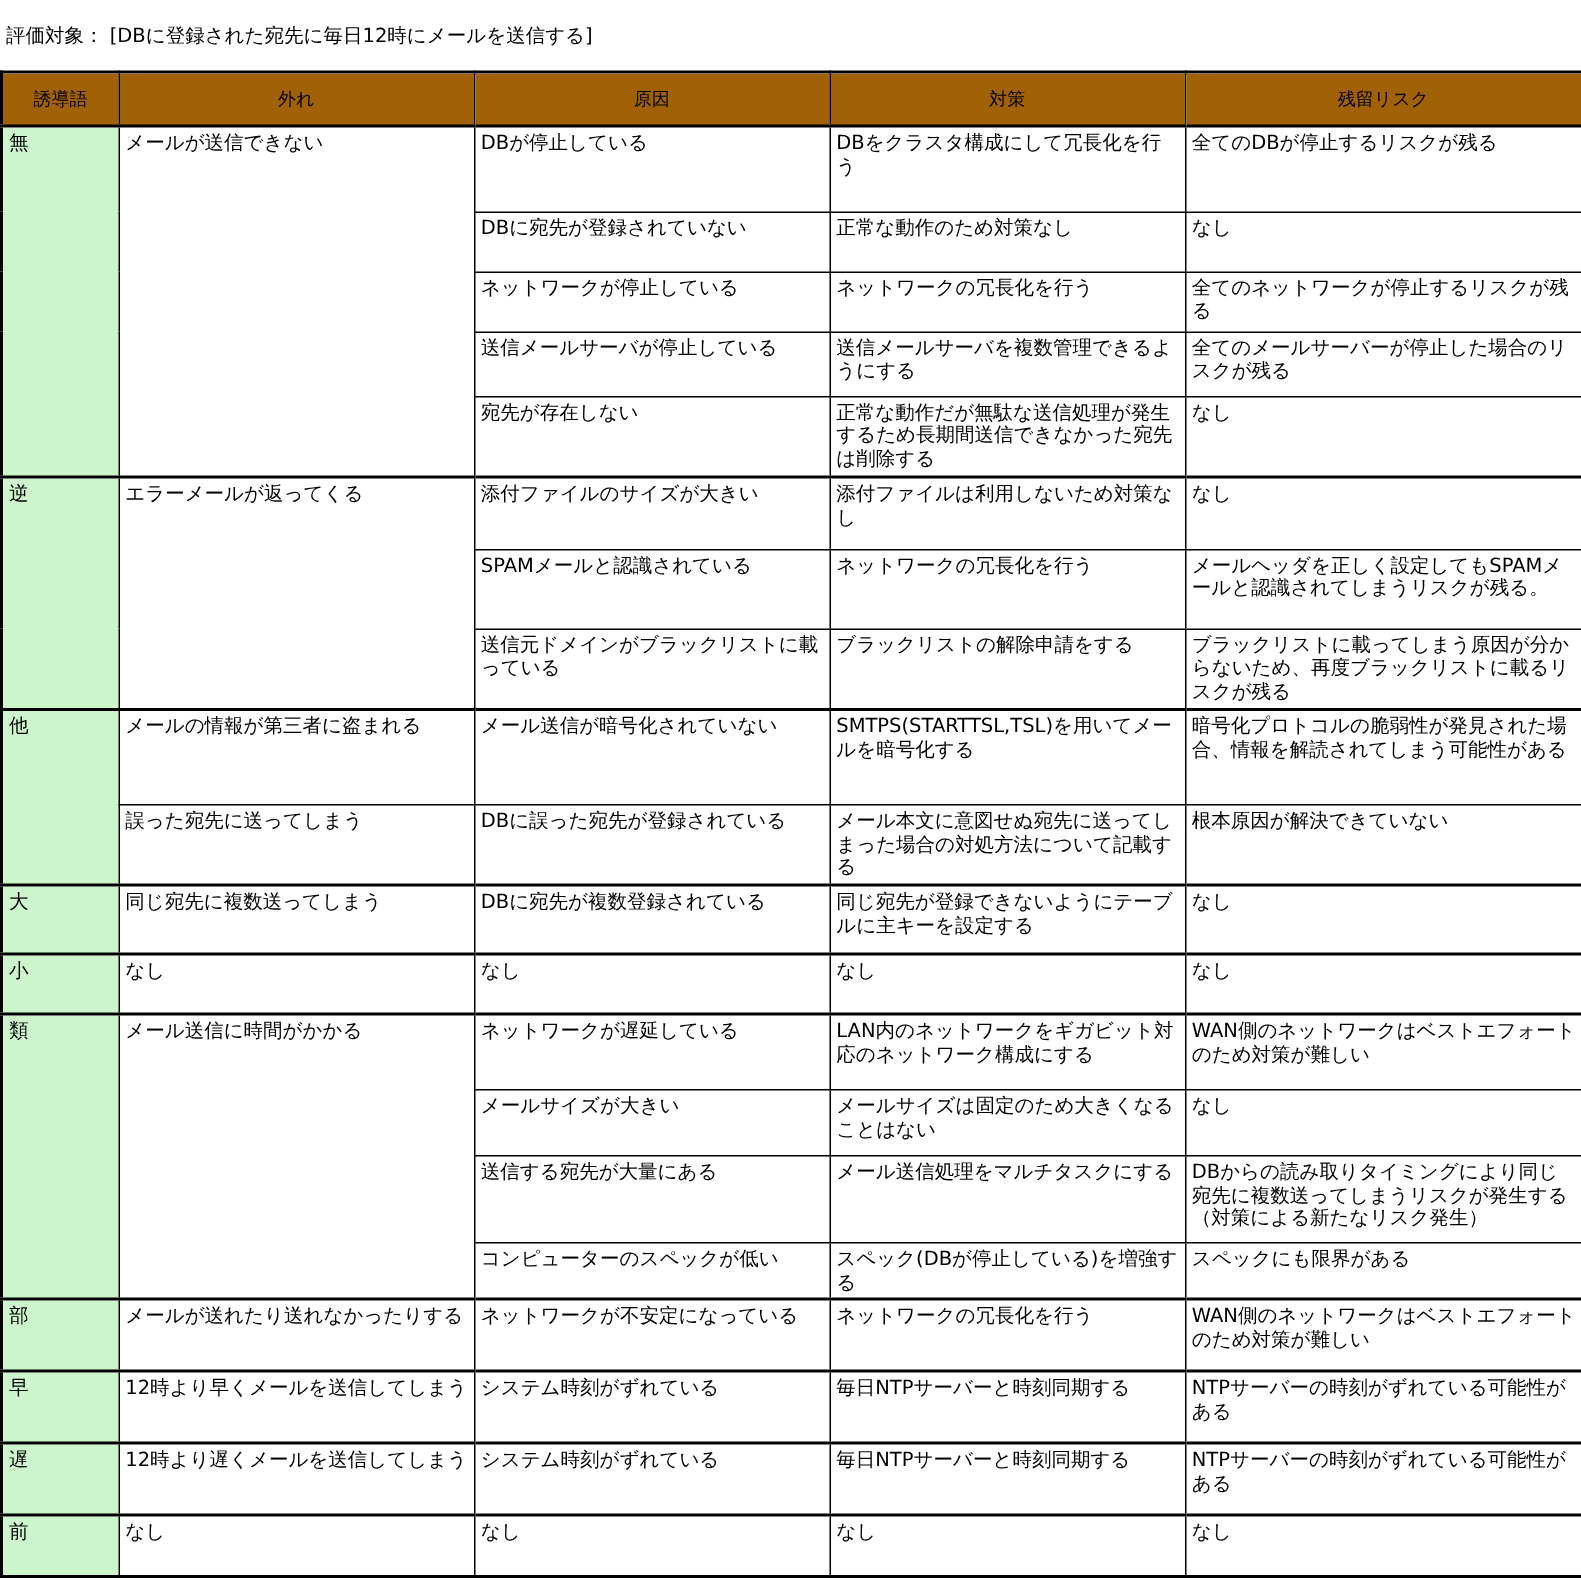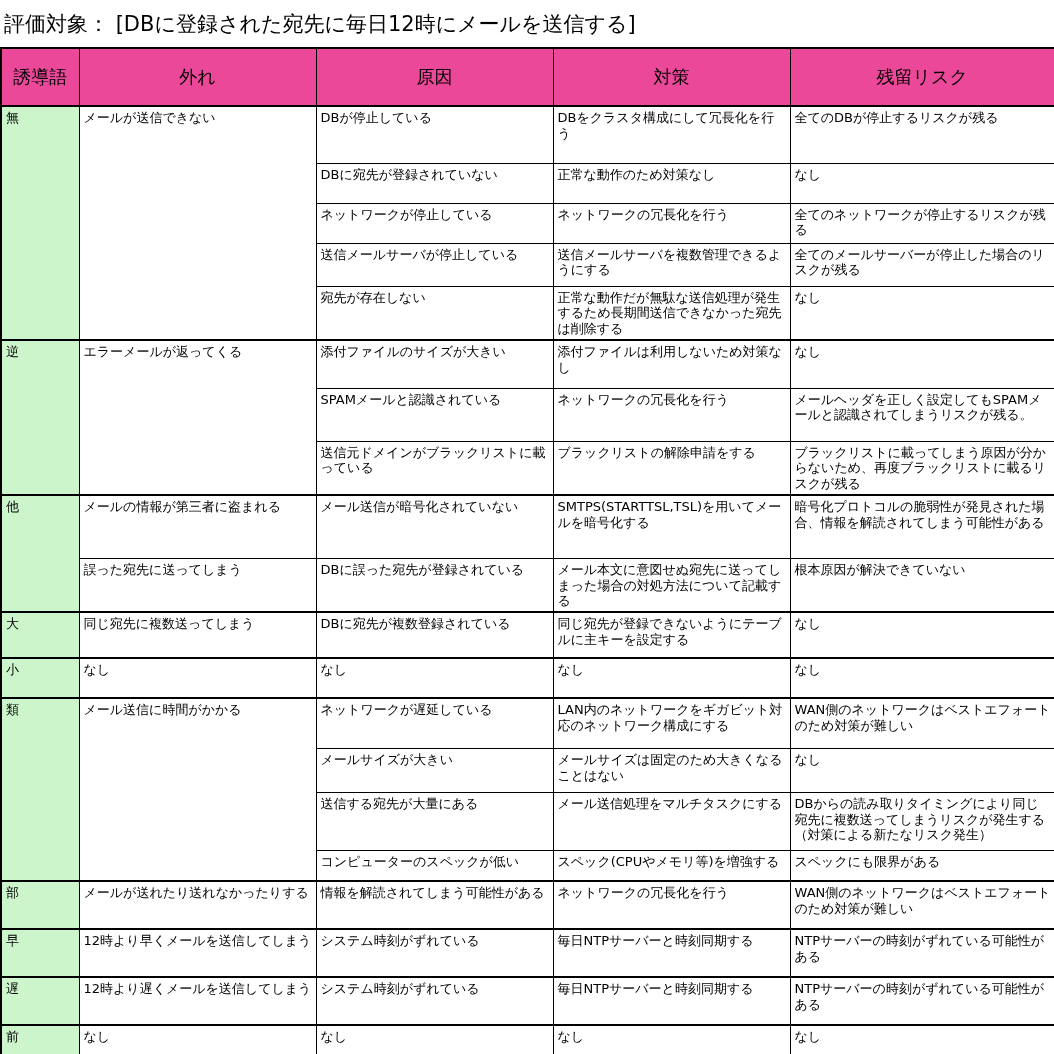--- a/index.html
+++ b/index.html
@@ -19,21 +19,21 @@
     height: 1054px;
     position: relative;
     box-sizing: border-box;
     background: #ffffff;
   }
   .title-bar {
     height: 47px;
     display: flex;
     align-items: center;
     padding-left: 4px;
-    font-size: 21px;
+    font-size: 13px;
     letter-spacing: 0px;
     white-space: nowrap;
   }
   table.hazop {
     border-collapse: collapse;
     table-layout: fixed;
     width: 1054px;
     border-top: 2px solid #000;
     border-left: 2px solid #000;
     border-right: 2px solid #000;
@@ -44,27 +44,27 @@
     vertical-align: top;
     padding: 3px 3px 2px 4px;
     font-size: 13px;
     line-height: 1.22;
     font-weight: normal;
     text-align: left;
     word-break: break-all;
     overflow: hidden;
   }
   table.hazop thead th {
-    background: #ec4899;
+    background: #a16207;
     text-align: center;
     vertical-align: middle;
     height: 30px;
-    font-size: 18px;
+    font-size: 12px;
     border-bottom: 2px solid #000;
-    padding: 13px 2px;
+    padding: 2px 2px;
   }
   td.guide {
     background: #ccf5cc;
     text-align: center;
     vertical-align: top;
     font-size: 14px;
     padding-top: 7px;
   }
   tr.group-start > td, tr.group-start > th {
     border-top: 2px solid #000;
@@ -186,27 +186,27 @@
           <td>メールサイズは固定のため大きくなることはない</td>
           <td>なし</td>
         </tr>
         <tr style="height: 58px;">
           <td>送信する宛先が大量にある</td>
           <td>メール送信処理をマルチタスクにする</td>
           <td>DBからの読み取りタイミングにより同じ宛先に複数送ってしまうリスクが発生する（対策による新たなリスク発生）</td>
         </tr>
         <tr style="height: 31px;">
           <td>コンピューターのスペックが低い</td>
-          <td>スペック(CPUやメモリ等)を増強する</td>
+          <td>スペック(DBが停止している)を増強する</td>
           <td>スペックにも限界がある</td>
         </tr>
         <tr class="group-start" style="height: 48px;">
           <td class="guide" rowspan="1">部</td>
           <td>メールが送れたり送れなかったりする</td>
-          <td>情報を解読されてしまう可能性がある</td>
+          <td>ネットワークが不安定になっている</td>
           <td>ネットワークの冗長化を行う</td>
           <td>WAN側のネットワークはベストエフォートのため対策が難しい</td>
         </tr>
         <tr class="group-start" style="height: 48px;">
           <td class="guide" rowspan="1">早</td>
           <td>12時より早くメールを送信してしまう</td>
           <td>システム時刻がずれている</td>
           <td>毎日NTPサーバーと時刻同期する</td>
           <td>NTPサーバーの時刻がずれている可能性がある</td>
         </tr>

